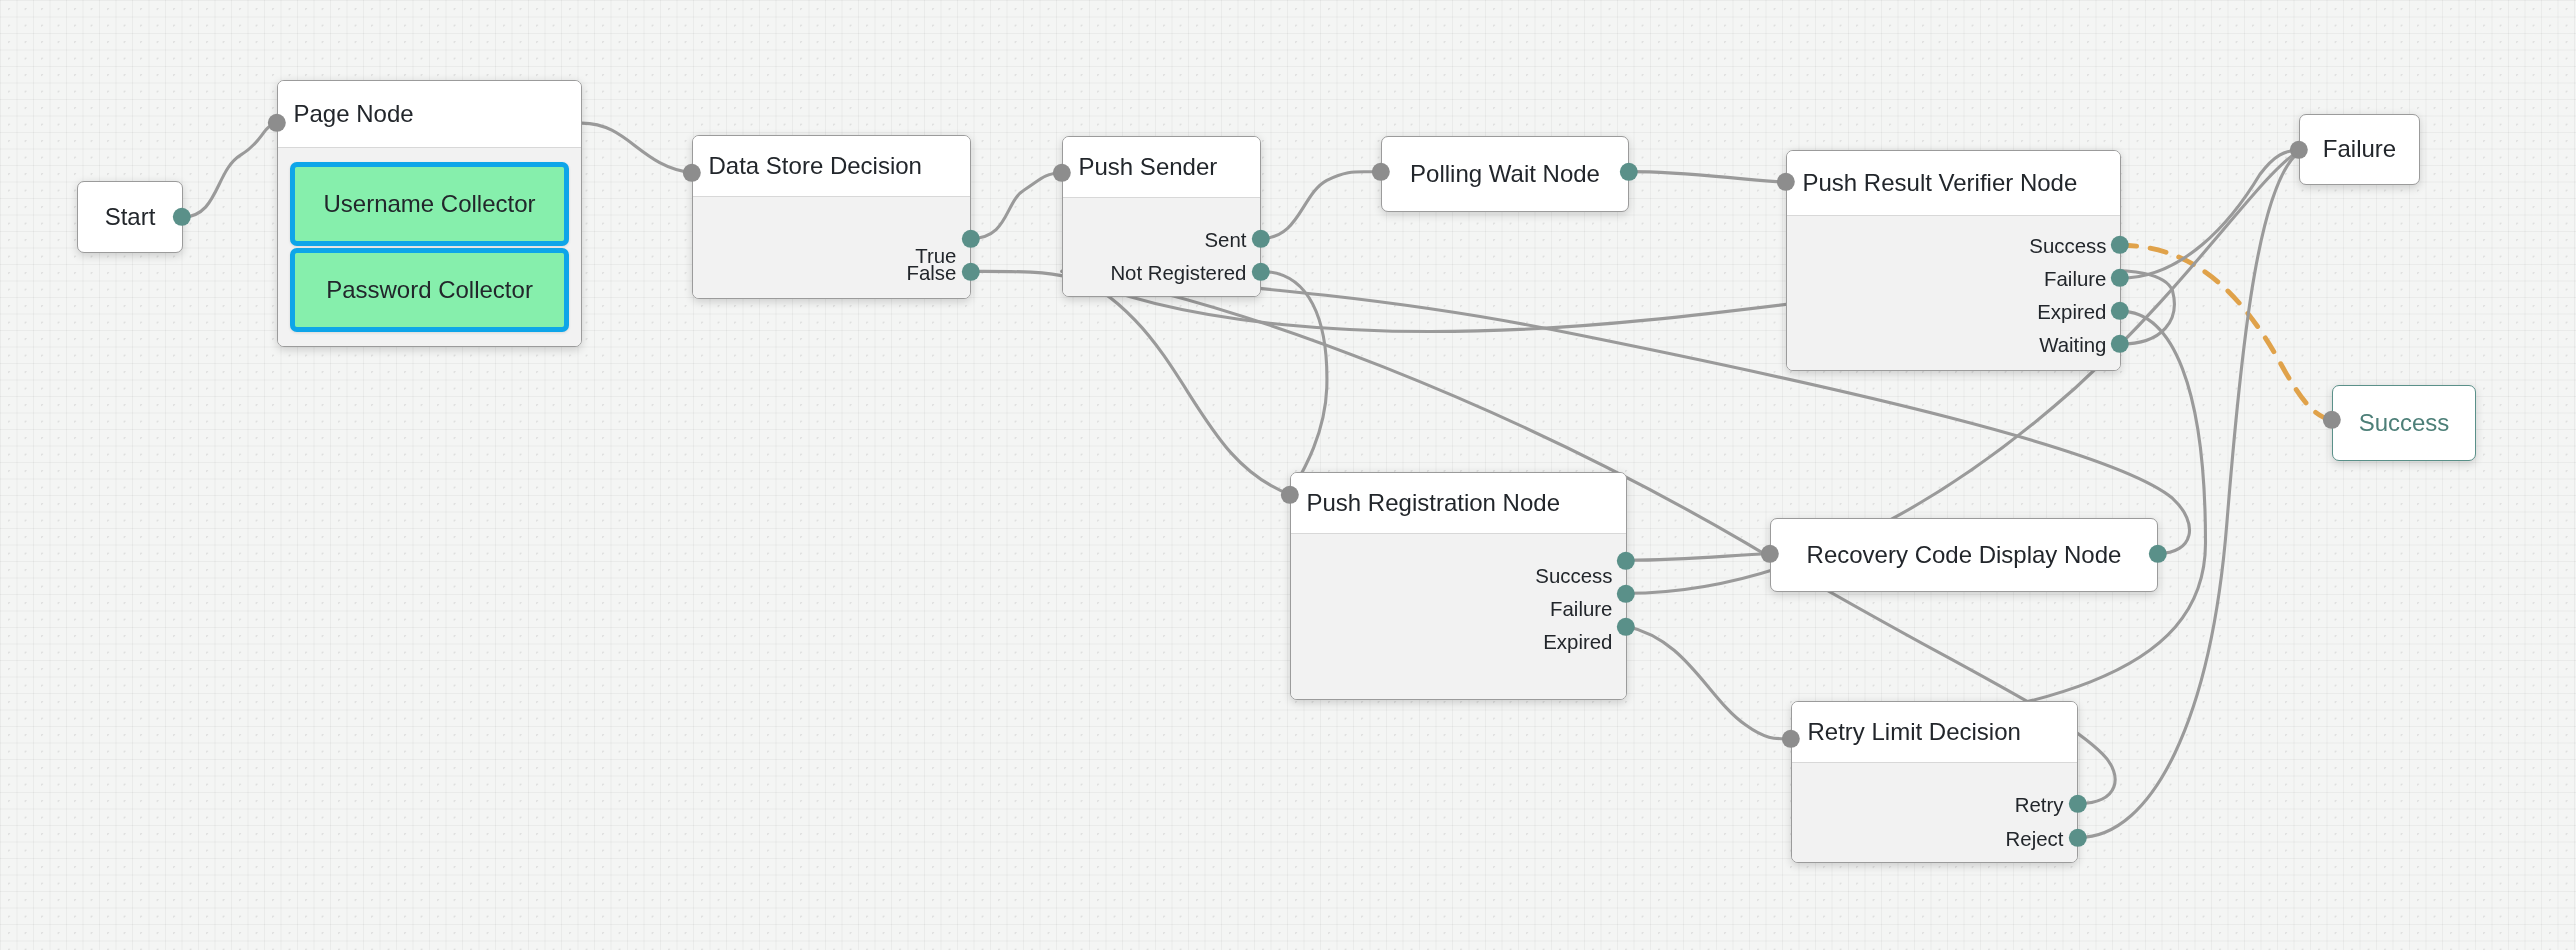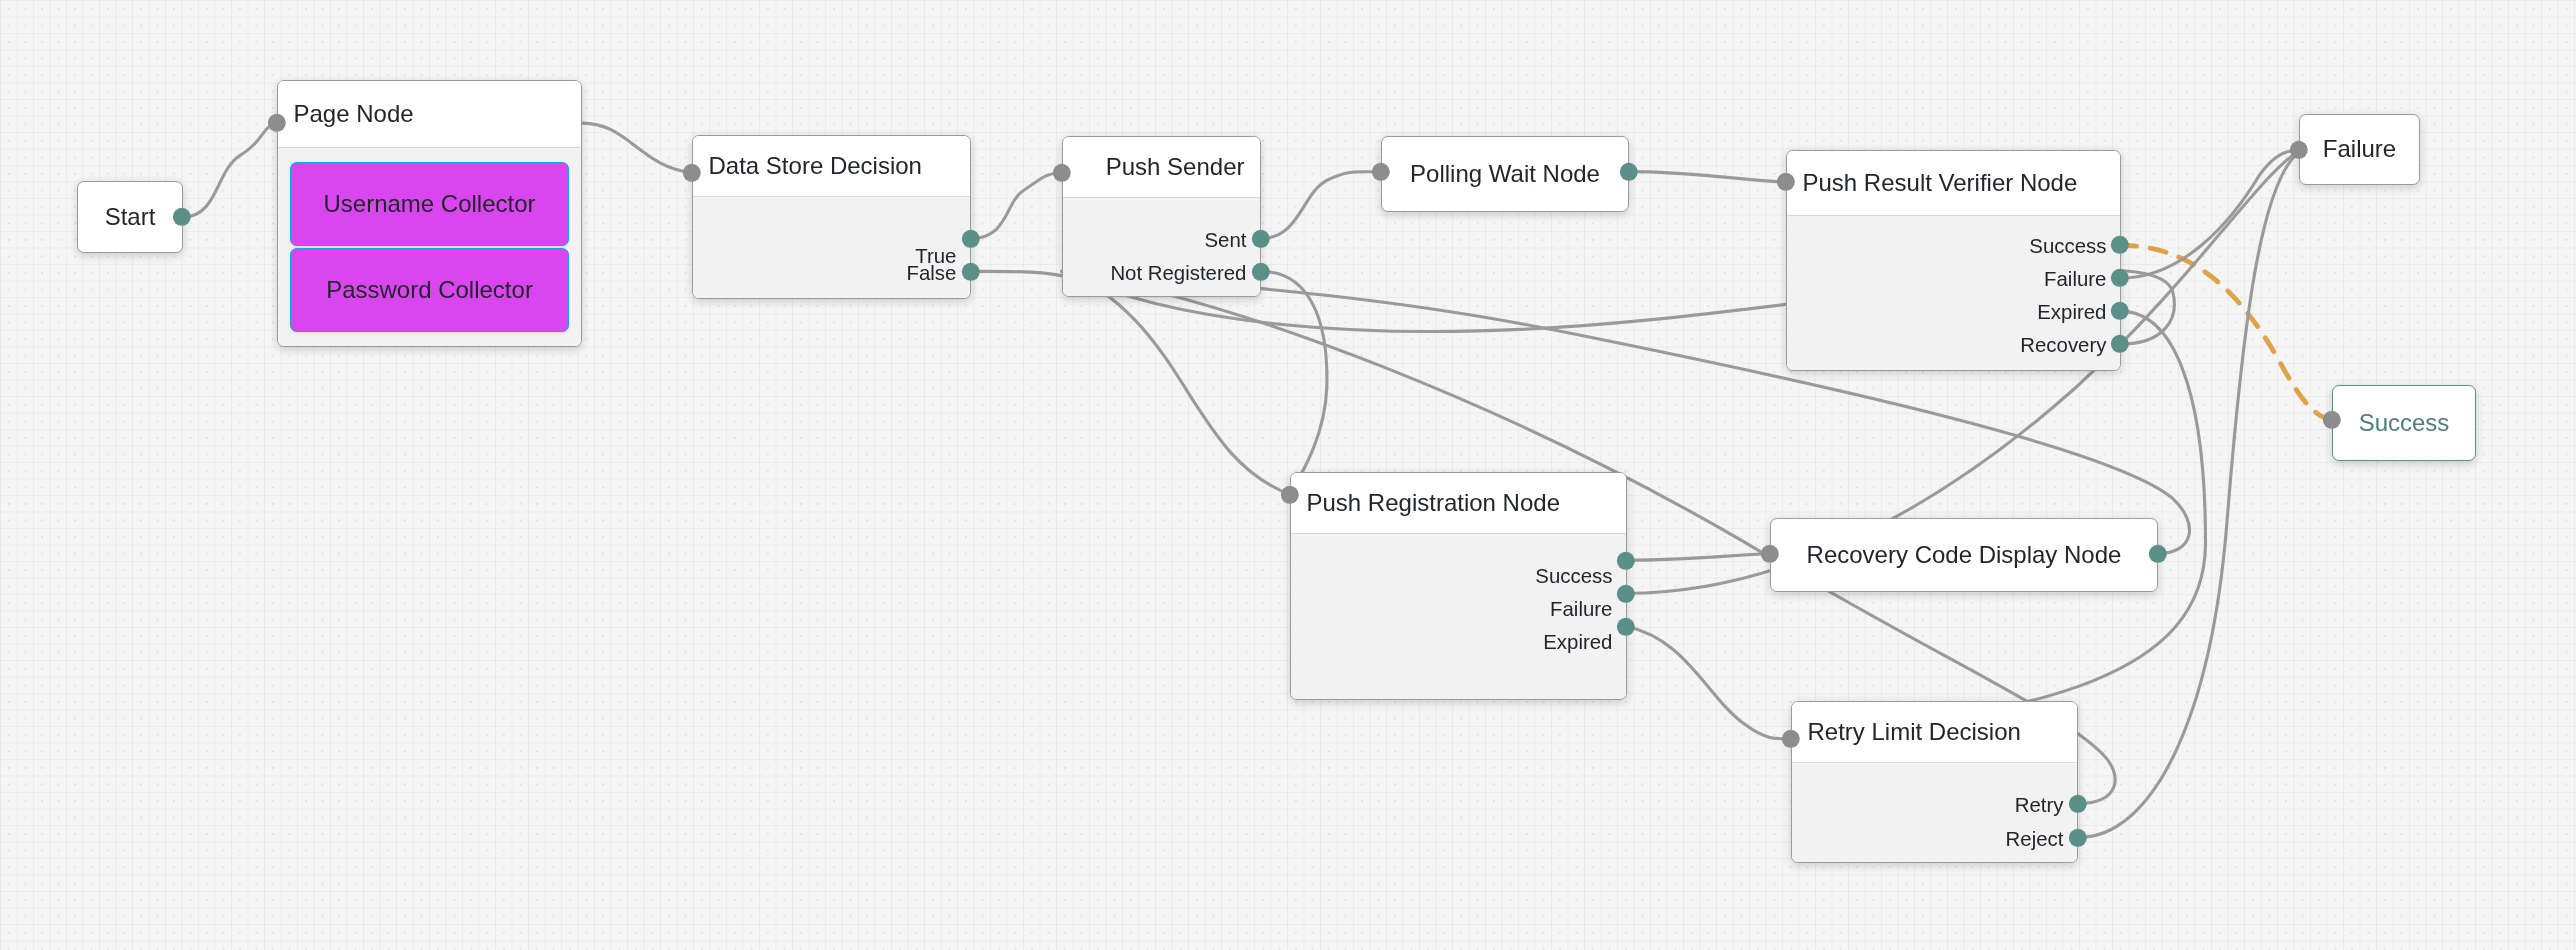--- a/index.html
+++ b/index.html
@@ -62,22 +62,22 @@
   }
   .port{
     position:absolute;
     width:18.4px;height:18.4px;border-radius:50%;
     transform:translate(-50%,-50%);
     z-index:6;
   }
   .port.in{background:#8d8d8d;}
   .port.out{background:#5a9089;}
   .collector{
-    background:#d946ef;
-    border:1px solid #0ea5e9;
+    background:#86efac;
+    border:5px solid #0ea5e9;
     border-radius:6.8px;
     font-size:24px;color:#22262b;
     display:flex;align-items:center;justify-content:center;
     box-sizing:border-box;
     white-space:nowrap;
     box-shadow:0 1px 2.9px rgba(0,0,0,0.10);
   }
   .node.terminal{display:flex;align-items:center;justify-content:center;}
   .node.terminal .node-title{font-size:24px;}
   .node.terminal.success{border-color:#5a9089;}
@@ -127,21 +127,21 @@
         <div class="node-title">Data Store Decision</div>
       </div>
       <div class="node-body"></div>
       <div class="out-row" style="top: 120px;">True</div>
       <div class="out-row" style="top: 137px;">False</div>
     </div>
     <div class="port in" style="left: 692px; top: 173px;"></div>
     <div class="port out" style="left: 1261px; top: 239px;"></div>
     <div class="port out" style="left: 1261px; top: 272px;"></div>
     <div class="node composite" style="left: 1062px; top: 136px; width: 199px; height: 161px;">
-      <div class="node-head" style="height: 60px; justify-content: flex-end;">
+      <div class="node-head" style="height: 60px;">
         <div class="node-title">Push Sender</div>
       </div>
       <div class="node-body"></div>
       <div class="out-row" style="top: 103px;">Sent</div>
       <div class="out-row" style="top: 136px;">Not Registered</div>
     </div>
     <div class="port in" style="left: 1062px; top: 173px;"></div>
     <div class="node simple" style="left: 1381px; top: 136px; width: 248px; height: 76px;">
       <div class="node-title">Polling Wait Node</div>
     </div>
@@ -152,21 +152,21 @@
     <div class="port out" style="left: 2120px; top: 311px;"></div>
     <div class="port out" style="left: 2120px; top: 344px;"></div>
     <div class="node composite" style="left: 1786px; top: 150px; width: 335px; height: 221px;">
       <div class="node-head" style="height: 64px; text-align: right;">
         <div class="node-title">Push Result Verifier Node</div>
       </div>
       <div class="node-body"></div>
       <div class="out-row" style="top: 95px;">Success</div>
       <div class="out-row" style="top: 128px;">Failure</div>
       <div class="out-row" style="top: 161px;">Expired</div>
-      <div class="out-row" style="top: 194px;">Recovery</div>
+      <div class="out-row" style="top: 194px;">Waiting</div>
     </div>
     <div class="port in" style="left: 1786px; top: 182px;"></div>
     <div class="port out" style="left: 1626px; top: 561px;"></div>
     <div class="port out" style="left: 1626px; top: 594px;"></div>
     <div class="port out" style="left: 1626px; top: 627px;"></div>
     <div class="node composite" style="left: 1290px; top: 472px; width: 337px; height: 228px;">
       <div class="node-head" style="height: 60px;">
         <div class="node-title">Push Registration Node</div>
       </div>
       <div class="node-body"></div>

